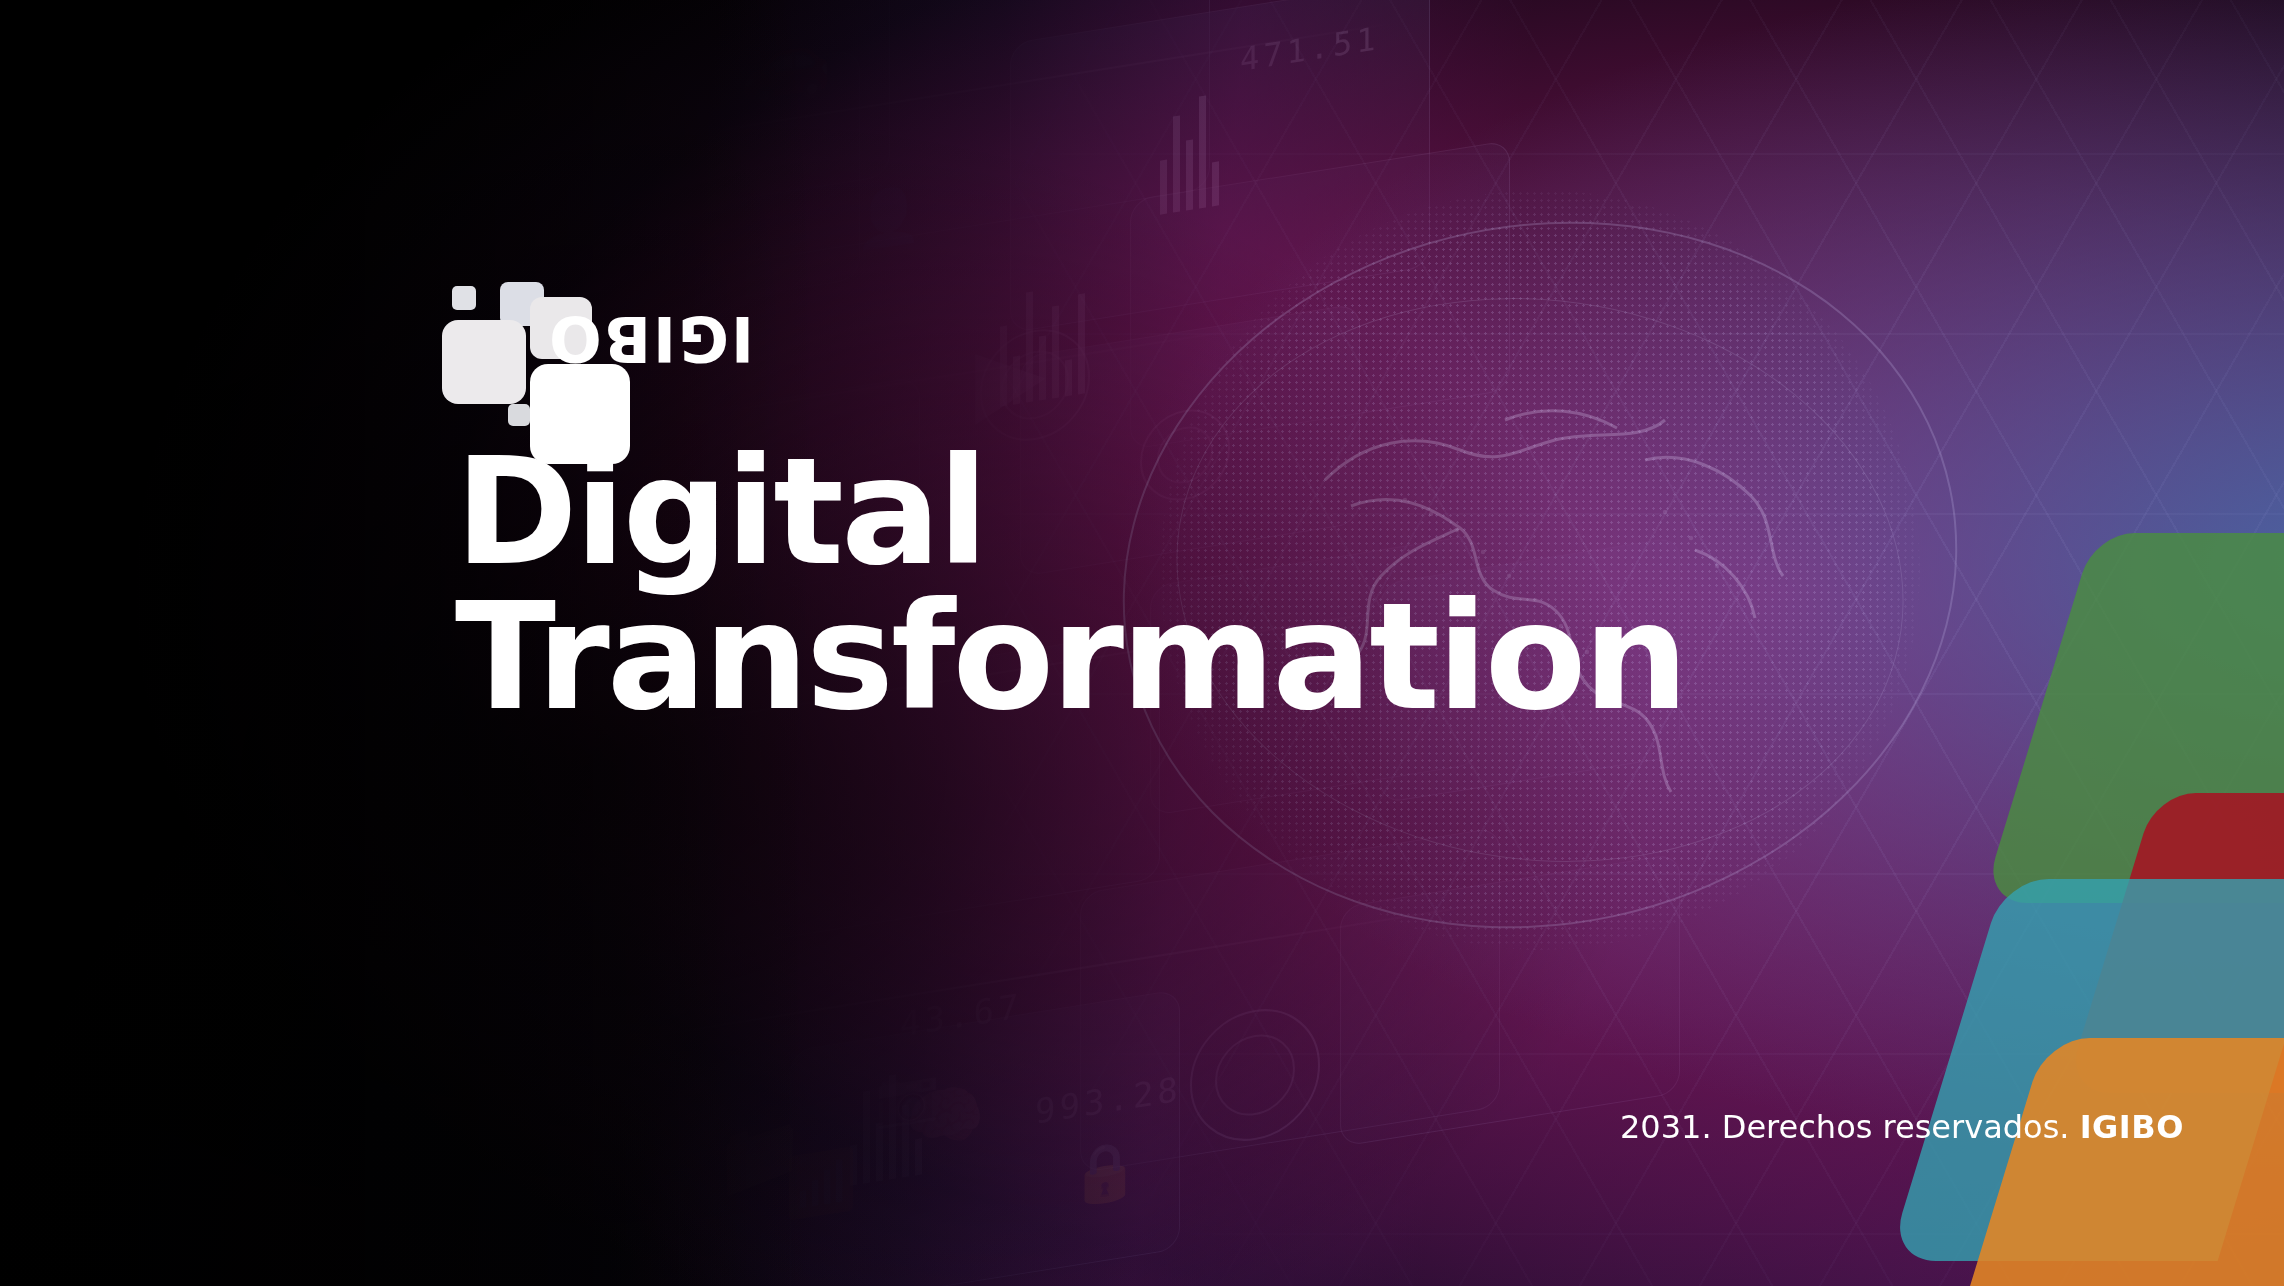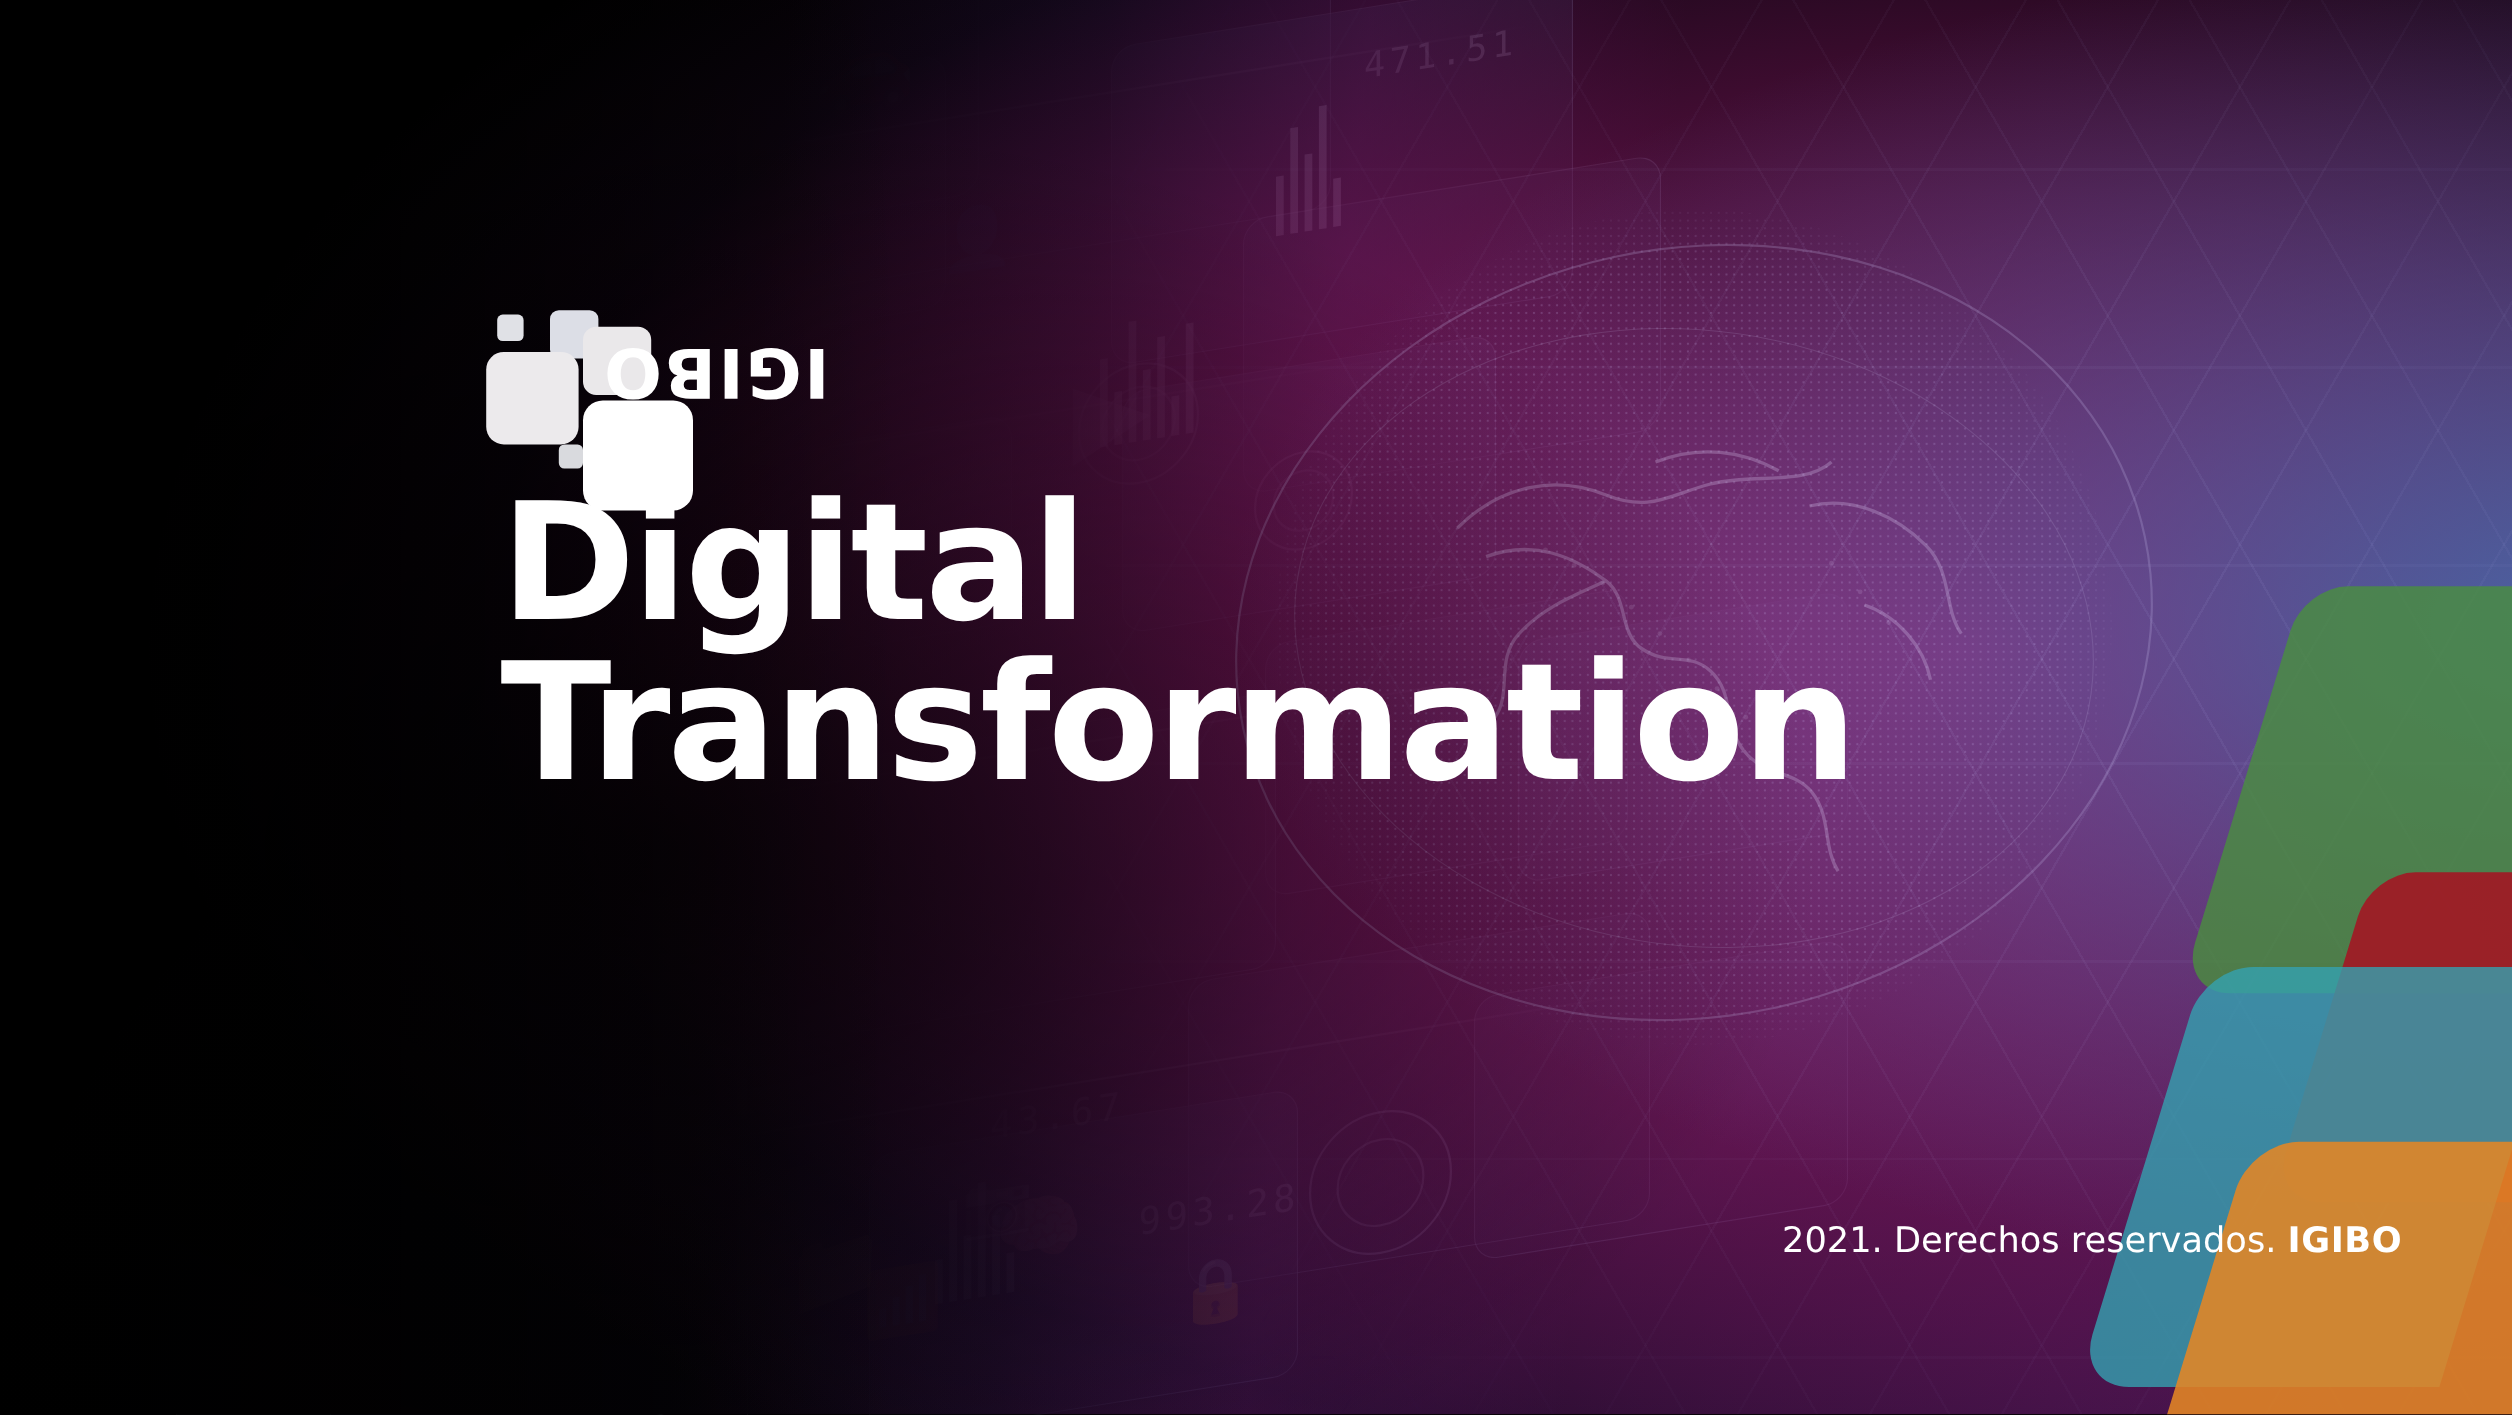--- a/index.html
+++ b/index.html
@@ -376,16 +376,16 @@
     <span class="sq s6"></span>
     <span id="logo-word">IGIBO</span>
   </div>
 
   <h1 id="headline">
     <span class="ln">Digital</span>
     <span class="ln">Transformation</span>
   </h1>
 
   <div id="footer">
-    <span>2021. Derechos reservados. </span><span class="brand">IGIBO</span>
+    <span>2031. Derechos reservados. </span><span class="brand">IGIBO</span>
   </div>
 
 </div>
 
 </body></html>

